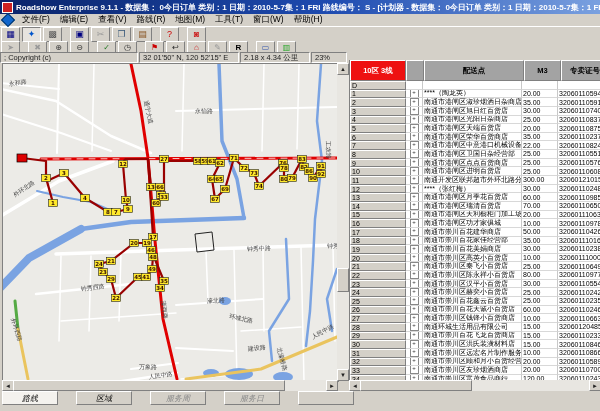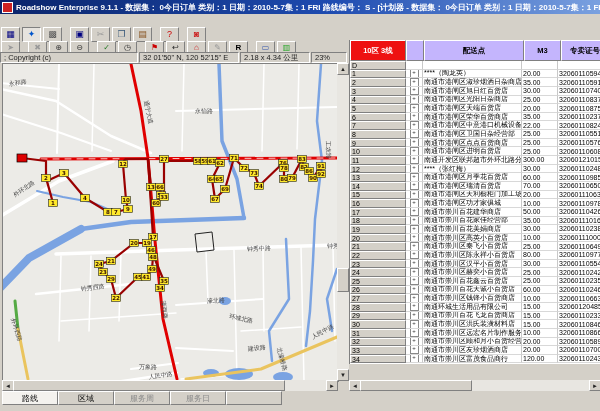--- a/index.html
+++ b/index.html
@@ -43,57 +43,68 @@
   #map{left:2px;top:63px;width:335px;height:317px;background:#ecebe7;
     border:1px solid #808080;overflow:hidden;}
   
   .sb{background:#e8e6e1;}
   .sbtn{position:absolute;background:#d4d0c8;border:1px solid;
     border-color:#fff #808080 #808080 #fff;display:flex;align-items:center;
     justify-content:center;font-size:6px;color:#222;}
   .sthumb{position:absolute;background:#d4d0c8;border:1px solid;
     border-color:#fff #808080 #808080 #fff;}
   
-  #grid{left:349px;top:40px;width:251px;height:324px;background:#fff;
+  #grid{left:349px;top:60px;width:251px;height:324px;background:#fff;
     font-size:7px;overflow:hidden;border-left:1px solid #808080;}
   .grow{display:flex;height:8.65px;}
   .gcell{border-right:1px solid #c8c8c8;border-bottom:1px solid #d8d8d8;
     overflow:hidden;white-space:nowrap;padding:0 1px;display:flex;
     align-items:center;}
   .c-num{width:52px;background:#d4d0c8;border:1px solid;
     border-color:#fff #808080 #808080 #fff;flex:none;}
   .c-exp{width:14px;flex:none;justify-content:center;}
   .c-name{width:96px;flex:none;}
   .c-m3{width:33px;flex:none;}
   .c-lic{width:52px;flex:none;border-right:none;}
   .expbox{width:7px;height:7px;border:1px solid #888;background:#fff;
     font-size:6px;line-height:5px;text-align:center;color:#333;}
   #gridhead{display:flex;height:21px;font-weight:bold;}
   .hcell{display:flex;align-items:center;justify-content:center;
-    background:#c4b5fd;border:1px solid;border-color:#fff #808080 #808080 #fff;
+    background:#a3a3a3;border:1px solid;border-color:#fff #808080 #808080 #fff;
     flex:none;font-size:7.5px;}
   .hred{background:#ee1111;color:#fff;}
   
   #tabs{left:2px;top:391px;width:596px;height:13px;display:flex;}
-  .tab{width:54px;height:12px;margin-right:0;background:#d4d0c8;
+  .tab{width:54px;height:12px;margin-right:18px;background:#d4d0c8;
     border:1px solid;border-color:#fff #808080 #808080 #fff;
-    display:flex;align-items:center;justify-content:center;font-size:8px;flex:none;}
+    display:flex;align-items:center;justify-content:center;font-size:8px;flex:none;font-style:italic;}
   .tab.active{background:#f4f2ee;}
   .tab.disabled{color:#8a8a8a;}
 </style>
 </head>
 <body>
 
 <div id="app">
 
   <div class="abs" id="titlebar">
     <span id="titleicon"></span>
     <span>Roadshow Enterprise 9.1.1 - 数据集：  0今日订单 类别：1 日期：2010-5-7集：1 FRI 路线编号： S - [计划器 - 数据集：  0今日订单 类别：1 日期：2010-5-7集：1 FRI 路线编号： S]</span>
   </div>
 
+  <div class="abs" id="menubar">
+    <span id="menuicon"></span>
+    <span class="menuitem">文件(F)</span>
+    <span class="menuitem">编辑(E)</span>
+    <span class="menuitem">查看(V)</span>
+    <span class="menuitem">路线(R)</span>
+    <span class="menuitem">地图(M)</span>
+    <span class="menuitem">工具(T)</span>
+    <span class="menuitem">窗口(W)</span>
+    <span class="menuitem">帮助(H)</span>
+  </div>
 
   <div class="abs toolbar" id="toolbar1">
       <div class="tbtn">
         <span style="color: rgb(0, 0, 128);">▦</span>
       </div>
       <div class="tbtn pressed">
         <span style="color: rgb(0, 85, 204);">✦</span>
       </div>
       <div class="tbtn">
         <span style="color: rgb(85, 85, 85);">▩</span>

